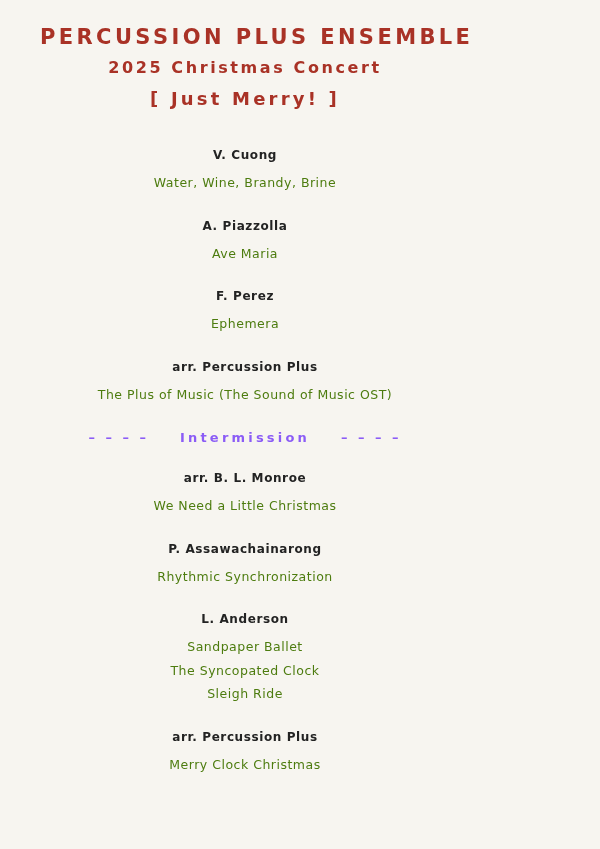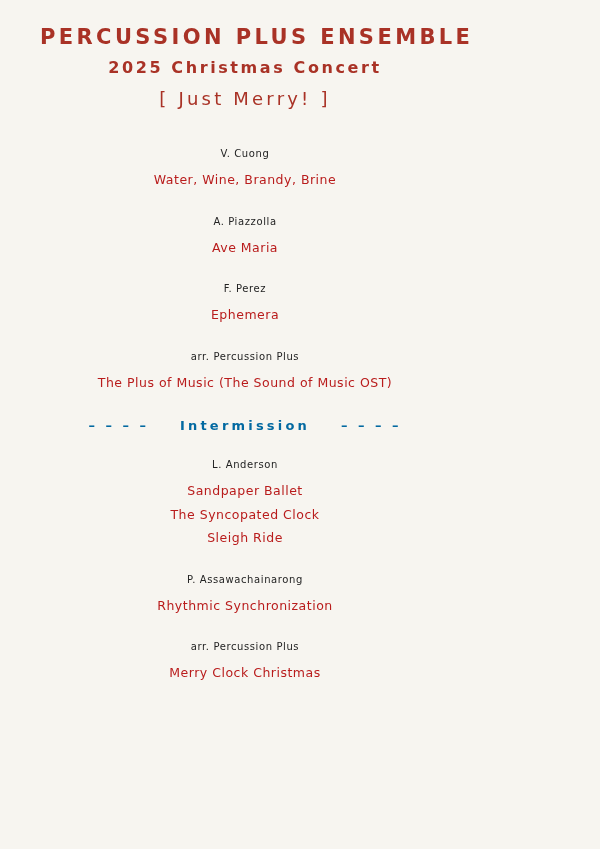--- a/index.html
+++ b/index.html
@@ -35,50 +35,50 @@
   }
   .header .line2 {
     font-size: 16px;
     font-weight: bold;
     letter-spacing: 2.6px;
     line-height: 31px;
     white-space: nowrap;
   }
   .header .line3 {
     font-size: 18px;
-    font-weight: normal;
+    font-weight: bold;
     letter-spacing: 3.2px;
     line-height: 31px;
     white-space: nowrap;
     text-align: center;
   }
   .program {
     text-align: center;
   }
   .entry {
     margin-bottom: 24px;
   }
   .composer {
-    font-size: 10px;
-    font-weight: normal;
+    font-size: 12px;
+    font-weight: bold;
     letter-spacing: 0.6px;
     color: #232323;
     margin-bottom: 9px;
   }
   .piece {
     font-size: 12.5px;
     letter-spacing: 0.5px;
-    color: #b91c1c;
+    color: #4d7c0f;
     line-height: 23.5px;
   }
   .intermission {
     font-size: 13px;
     font-weight: bold;
     letter-spacing: 3.2px;
-    color: #0369a1;
+    color: #8b5cf6;
     margin: 22px 0 26px 0;
     white-space: nowrap;
   }
   .intermission .dashes {
     letter-spacing: 3px;
     font-weight: bold;
   }
   .spacer-bottom {
     height: 18px;
   }
@@ -118,32 +118,34 @@
 
     <div class="intermission">
       <span class="dashes">– – – –</span>
       <span>&nbsp;&nbsp;</span>
       <span>Intermission</span>
       <span>&nbsp;&nbsp;</span>
       <span class="dashes">– – – –</span>
     </div>
 
     <div class="entry">
+      <div class="composer">arr. B. L. Monroe</div>
+      <div class="piece">We Need a Little Christmas</div>
+    </div>
+
+    <div class="entry">
+      <div class="composer">P. Assawachainarong</div>
+      <div class="piece">Rhythmic Synchronization</div>
     </div>
 
     <div class="entry">
       <div class="composer">L. Anderson</div>
       <div class="piece">Sandpaper Ballet</div>
       <div class="piece">The Syncopated Clock</div>
       <div class="piece">Sleigh Ride</div>
-    </div>
-
-    <div class="entry">
-      <div class="composer">P. Assawachainarong</div>
-      <div class="piece">Rhythmic Synchronization</div>
     </div>
 
     <div class="entry">
       <div class="composer">arr. Percussion Plus</div>
       <div class="piece">Merry Clock Christmas</div>
     </div>
 
     <div class="spacer-bottom"></div>
 
   </div>

